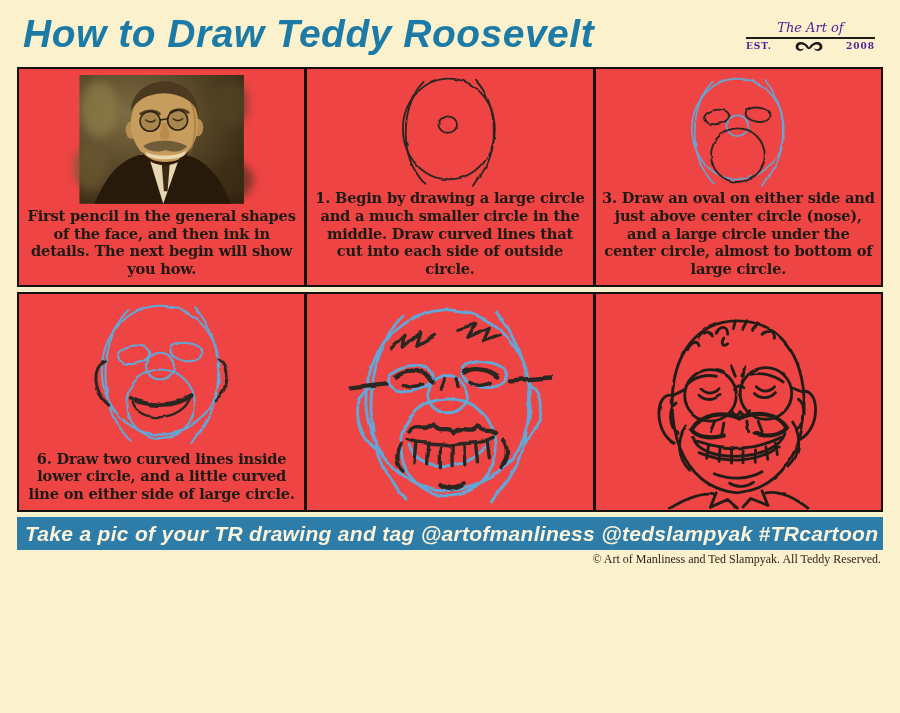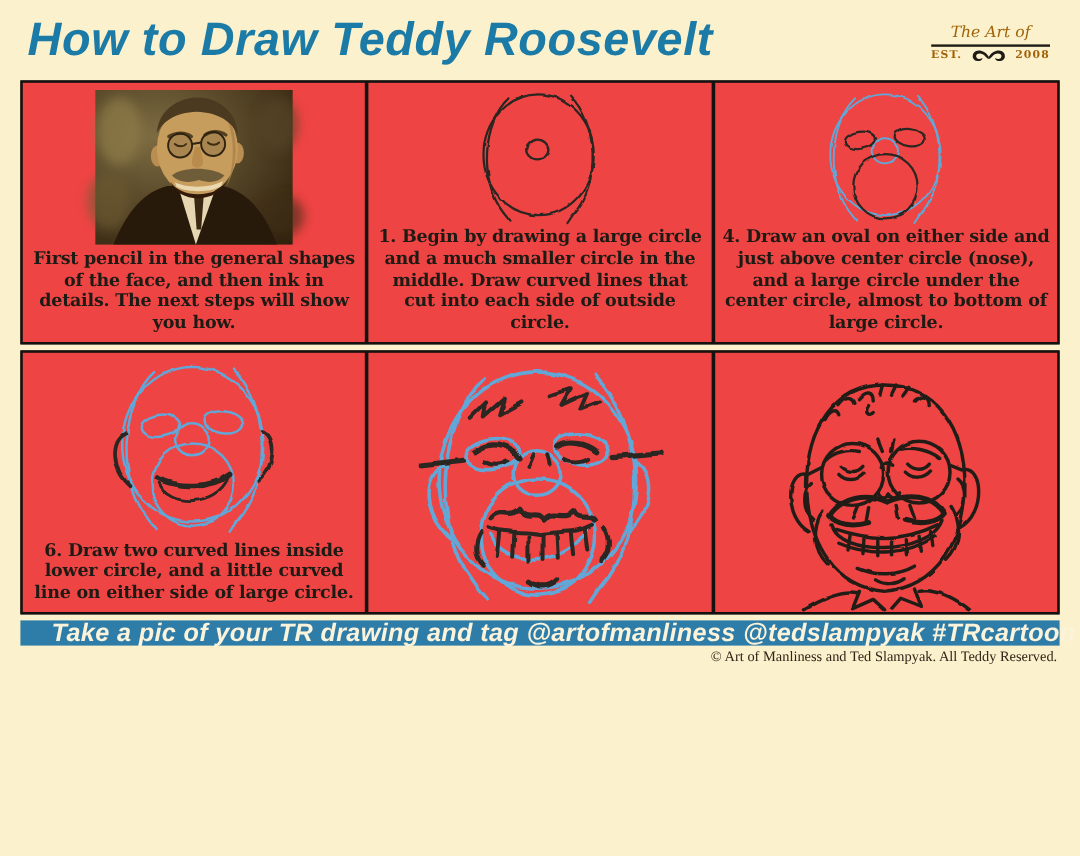--- a/index.html
+++ b/index.html
@@ -3,46 +3,46 @@
 <meta charset="utf-8">
 <style>
   html,body{margin:0;padding:0;width:900px;height:713px;overflow:hidden;}
   body{background:#FBF1CD;font-family:"Liberation Sans",sans-serif;}
   .page{width:900px;height:713px;box-sizing:border-box;padding:5px 17px 0 17px;}
 
   
   .hdr{height:62px;display:flex;align-items:center;justify-content:space-between;}
   .title{font-family:"Liberation Sans",sans-serif;font-style:italic;font-weight:bold;
          font-size:39px;color:#1B7BA6;letter-spacing:0.5px;margin:0 3px 4px 6px;white-space:nowrap;}
-  .logo{display:flex;flex-direction:column;align-items:center;margin-right:8px;color:#a16207;line-height:1;}
+  .logo{display:flex;flex-direction:column;align-items:center;margin-right:8px;color:#4c1d95;line-height:1;}
   .logo-script{font-family:"DejaVu Serif",serif;font-style:italic;font-size:13px;margin-bottom:1px;}
   .logo-name{font-family:"DejaVu Serif",serif;font-weight:bold;font-size:23px;letter-spacing:3px;}
-  .logo-est{display:flex;align-items:center;gap:7px;border-top:2px solid #1F1B16;margin-top:2px;padding-top:2px;
+  .logo-est{display:flex;align-items:center;gap:22px;border-top:2px solid #1F1B16;margin-top:2px;padding-top:2px;
             font-family:"DejaVu Serif",serif;font-weight:bold;font-size:9px;letter-spacing:1px;}
 
   
   .grid{display:grid;grid-template-columns:repeat(3,1fr);border:2px solid #141210;background:#141210;gap:3px;}
   .grid + .grid{margin-top:5px;}
   .panel{background:#ef4444;height:216px;display:flex;flex-direction:column;box-sizing:border-box;}
   .art{flex:1 1 auto;min-height:0;display:flex;align-items:center;justify-content:center;padding:2px 4px 0 4px;}
   .art svg{width:100%;height:100%;overflow:visible;}
   .art.photo{padding:6px 7px 2px 7px;}
   .caption{flex:0 0 auto;margin:0;padding:1px 6px 7px 6px;text-align:center;
            font-family:"DejaVu Serif",serif;font-weight:bold;font-size:14.6px;line-height:1.22;
            color:#1E1A14;letter-spacing:-0.2px;}
 
   
   .pk{stroke:#2B2520;stroke-width:3.4;fill:none;stroke-linecap:round;stroke-linejoin:round;}
   .pb{stroke:#62A7D7;stroke-width:3;fill:none;stroke-linecap:round;stroke-linejoin:round;}
   .ik{stroke:#221E19;stroke-width:3;fill:none;stroke-linecap:round;stroke-linejoin:round;}
   .thick{stroke-width:6.5;} .mid{stroke-width:4.4;}
 
   
-  .tagbar{margin-top:5px;height:21px;background:#2E7DA9;display:flex;align-items:center;
-          padding-left:26px;box-sizing:border-box;}
+  .tagbar{margin-top:5px;height:33px;background:#2E7DA9;display:flex;align-items:center;
+          padding-left:8px;box-sizing:border-box;}
   .tagbar span{color:#FBF3DA;font-style:italic;font-weight:bold;font-size:21px;letter-spacing:0.3px;white-space:nowrap;}
   .copy{text-align:right;font-family:"Liberation Serif",serif;font-size:12px;color:#2E2517;padding:2px 2px 0 0;}
 </style>
 </head>
 <body>
 
 <svg width="0" height="0" style="position:absolute">
   <defs>
     <filter id="sketch" x="-20%" y="-20%" width="140%" height="140%">
       <feTurbulence type="fractalNoise" baseFrequency="0.05" numOctaves="2" seed="7" result="n"></feTurbulence>
@@ -110,21 +110,21 @@
           <g fill="none" stroke="#3c2c12" stroke-width="2.5" stroke-linecap="round">
             <path d="M106 72 C 110 76, 118 76, 121 72"></path>
             <path d="M150 70 C 154 74, 161 74, 165 70"></path>
           </g>
           <path d="M133 76 C 129 92, 127 98, 131 102 C 135 105, 141 104, 143 99 C 145 94, 141 84, 139 76 Z" fill="#b98b4c"></path>
           <path d="M102 114 C 114 102, 156 102, 172 114 C 164 124, 150 124, 138 120 C 126 124, 112 124, 102 114 Z" fill="#6f5c38"></path>
           <path d="M100 122 C 110 152, 164 152, 176 120 C 164 144, 114 146, 100 122 Z" fill="#331909"></path>
           <path d="M106 123 C 120 131, 156 131, 170 121 L 168 128 C 154 137, 122 137, 108 129 Z" fill="#ead9b0"></path>
         </svg>
       </div>
-      <p class="caption">First pencil in the general shapes of the face, and then ink in details. The next steps will show you how.</p>
+      <p class="caption">First pencil in the general shapes of the face, and then ink in details. The next begin will show you how.</p>
     </section>
 
     <section class="panel">
       <div class="art">
         <svg viewBox="0 0 283 214" preserveAspectRatio="xMidYMid meet">
           <g class="pk" filter="url(#sketch)">
             <ellipse cx="140" cy="106" rx="84" ry="92"></ellipse>
             <path d="M94 20 C 56 56, 48 144, 86 194 L 97 208"></path>
             <path d="M188 16 C 230 58, 236 148, 192 198 L 184 210"></path>
             <ellipse cx="138" cy="98" rx="17" ry="15"></ellipse>
@@ -143,21 +143,21 @@
             <path d="M188 16 C 230 58, 236 148, 192 198 L 184 210"></path>
             <ellipse cx="139" cy="100" rx="20" ry="19"></ellipse>
           </g>
           <g class="pk" filter="url(#sketch)">
             <ellipse cx="101" cy="84" rx="23" ry="13" transform="rotate(-8 101 84)"></ellipse>
             <ellipse cx="177" cy="80" rx="23" ry="13" transform="rotate(8 177 80)"></ellipse>
             <ellipse cx="140" cy="154" rx="49" ry="49"></ellipse>
           </g>
         </svg>
       </div>
-      <p class="caption">4. Draw an oval on either side and just above center circle (nose), and a large circle under the center circle, almost to bottom of large circle.</p>
+      <p class="caption">3. Draw an oval on either side and just above center circle (nose), and a large circle under the center circle, almost to bottom of large circle.</p>
     </section>
   </div>
 
   <div class="grid">
 
     <section class="panel">
       <div class="art">
         <svg viewBox="0 0 283 218" preserveAspectRatio="xMidYMid meet">
           <g class="pb" filter="url(#sketch)">
             <ellipse cx="140" cy="106" rx="84" ry="92"></ellipse>

